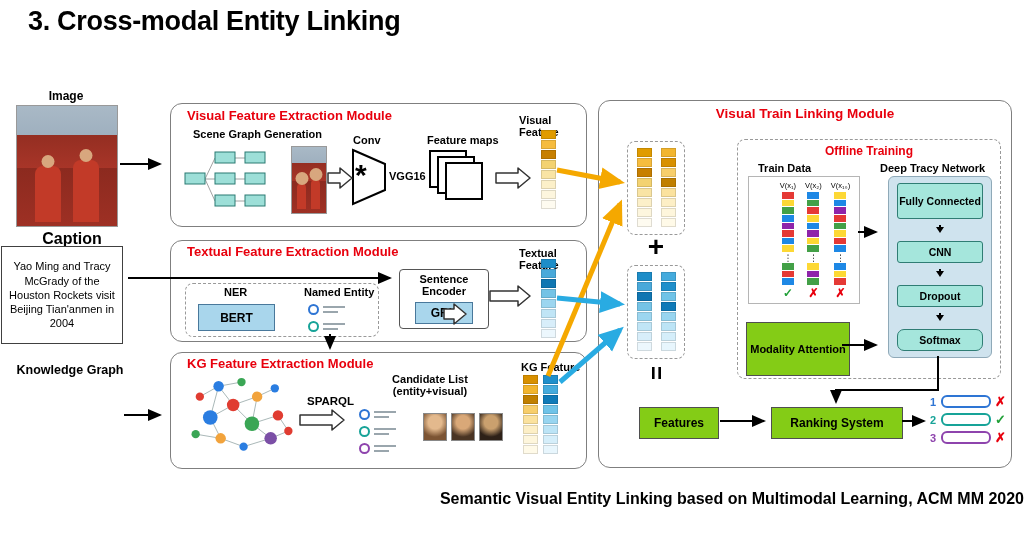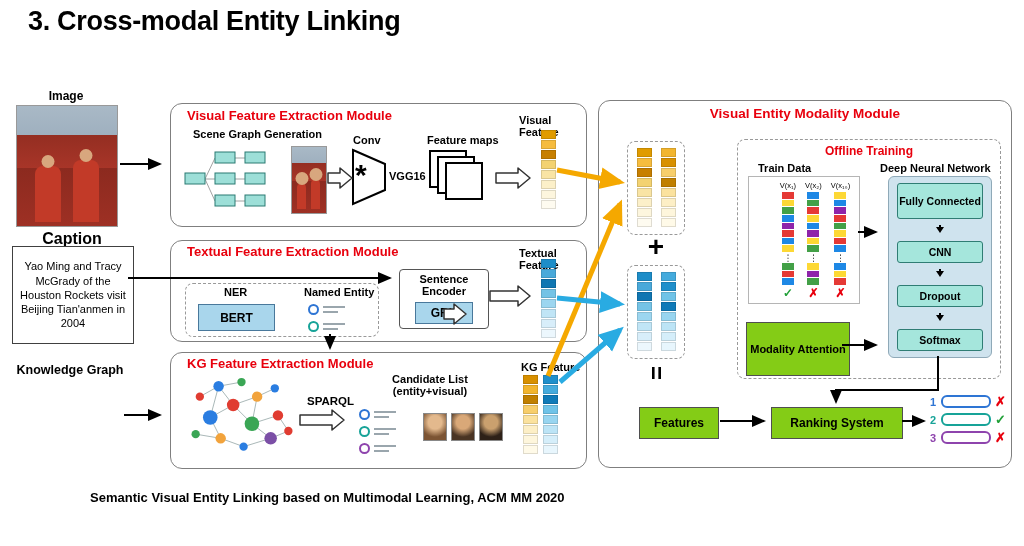--- a/index.html
+++ b/index.html
@@ -3,21 +3,21 @@
 <meta charset="utf-8">
 <style>
   html,body{margin:0;padding:0;background:#fff;}
   .slide{position:relative;width:1024px;height:546px;background:#fff;overflow:hidden;
          font-family:"Liberation Sans", sans-serif;color:#000;}
   .abs{position:absolute;}
   .lbl{font-weight:bold;font-size:11px;color:#000;line-height:1.1;}
   .module{position:absolute;border:1.5px solid #7f7f7f;border-radius:12px;background:#fff;}
   .mtitle{position:absolute;font-weight:bold;font-size:13px;color:#e8000d;white-space:nowrap;}
   .page-title{position:absolute;left:28px;top:6px;font-size:27px;font-weight:bold;letter-spacing:-0.3px;}
-  .footer{position:absolute;left:90px;top:490px;width:934px;text-align:left;font-weight:bold;font-size:13px;}
+  .footer{position:absolute;left:90px;top:490px;width:934px;text-align:right;font-weight:bold;font-size:16px;}
 
   
   .photo{position:absolute;border:1px solid #999;
     background:linear-gradient(180deg,#a9b9c6 0%,#9fb0bf 24%,#942e22 24%,#a83528 52%,#8c2a1f 52%,#9e3024 100%);}
   .photo .person{position:absolute;bottom:4px;background:#c23a28;border-radius:8px 8px 0 0;}
   .photo .person::before{content:"";position:absolute;top:-11px;left:50%;transform:translateX(-50%);
     width:13px;height:13px;border-radius:50%;background:#d8a77e;}
   .caption-box{position:absolute;border:1.5px solid #404040;background:#fff;font-size:11px;
     display:flex;align-items:center;justify-content:center;text-align:center;padding:3px;line-height:1.3;}
 
@@ -86,21 +86,21 @@
 
   <div class="page-title">3. Cross-modal Entity Linking</div>
 
   <div class="abs lbl" style="left:16px;top:90px;width:100px;text-align:center;font-size:12px;">Image</div>
   <div class="photo" style="left:16px;top:105px;width:100px;height:120px;">
     <div class="person" style="left:18px;width:26px;height:56px;"></div>
     <div class="person" style="left:56px;width:26px;height:62px;"></div>
   </div>
 
   <div class="abs lbl" style="left:16px;top:230px;width:112px;text-align:center;font-size:16px;">Caption</div>
-  <div class="caption-box" style="left:12px;top:246px;width:114px;height:90px;">Yao Ming and Tracy McGrady of the Houston Rockets visit Beijing Tian'anmen in 2004</div>
+  <div class="caption-box" style="left:1px;top:246px;width:114px;height:90px;">Yao Ming and Tracy McGrady of the Houston Rockets visit Beijing Tian'anmen in 2004</div>
 
   <div class="abs lbl" style="left:10px;top:364px;width:120px;text-align:center;font-size:12.5px;">Knowledge Graph</div>
 
   <div class="module" style="left:170px;top:103px;width:415px;height:122px;">
     <div class="mtitle" style="left:16px;top:4px;">Visual Feature Extraction Module</div>
     <div class="abs lbl" style="left:22px;top:24px;">Scene Graph Generation</div>
     <svg class="abs" style="left:12px;top:40px;" width="106" height="72" viewBox="0 0 106 72">
       <g stroke="#8a8a8a" stroke-width="0.8">
         <line x1="22" y1="35" x2="32" y2="14"></line>
           <line x1="22" y1="35" x2="32" y2="35"></line>
@@ -261,21 +261,21 @@
           <div class="fcell" style="background: rgb(111, 195, 232);"></div>
           <div class="fcell" style="background: rgb(152, 213, 240);"></div>
           <div class="fcell" style="background: rgb(188, 228, 246);"></div>
           <div class="fcell" style="background: rgb(213, 238, 250);"></div>
           <div class="fcell" style="background: rgb(232, 246, 253);"></div>
         </div>
     </div>
   </div>
 
   <div class="module" style="left:598px;top:100px;width:412px;height:366px;">
-    <div class="mtitle" style="left:0;right:0;top:5px;text-align:center;font-size:13.5px;position:absolute;">Visual Entity Modality Module</div>
+    <div class="mtitle" style="left:0;right:0;top:5px;text-align:center;font-size:13.5px;position:absolute;">Visual Train Linking Module</div>
 
     <div class="dashed" style="left:28px;top:40px;width:58px;height:94px;display:flex;gap:9px;justify-content:center;padding-top:6px;box-sizing:border-box;">
       <div class="fcol">
           <div class="fcell" style="background: rgb(224, 155, 0);"></div>
           <div class="fcell" style="background: rgb(246, 188, 62);"></div>
           <div class="fcell" style="background: rgb(199, 127, 0);"></div>
           <div class="fcell" style="background: rgb(243, 210, 113);"></div>
           <div class="fcell" style="background: rgb(249, 228, 164);"></div>
           <div class="fcell" style="background: rgb(252, 240, 201);"></div>
           <div class="fcell" style="background: rgb(253, 246, 222);"></div>
@@ -366,30 +366,30 @@
             <div class="tvcell" style="background: rgb(253, 216, 53);"></div>
             <div class="tvcell" style="background: rgb(229, 57, 53);"></div>
             <div class="tvcell" style="background: rgb(30, 136, 229);"></div>
             <div class="tvdots">⋮</div>
             <div class="tvcell" style="background: rgb(30, 136, 229);"></div>
             <div class="tvcell" style="background: rgb(253, 216, 53);"></div>
             <div class="tvcell" style="background: rgb(229, 57, 53);"></div>
             <div class="tvmark" style="color: rgb(232, 0, 13);">✗</div>
           </div>
         </div>
-      <div class="abs lbl" style="left:142px;top:22px;">Deep Neural Network</div>
+      <div class="abs lbl" style="left:142px;top:22px;">Deep Tracy Network</div>
       <div class="dnn-panel" style="left:150px;top:36px;width:104px;height:182px;">
 
       <div class="dnn-layer" style="height: 34px;">Fully Connected</div>
           <div class="darrow"></div>
           <div class="dnn-layer" style="height: 20px;">CNN</div>
           <div class="darrow"></div>
           <div class="dnn-layer" style="height: 20px;">Dropout</div>
           <div class="darrow"></div>
-          <div class="dnn-layer" style="height: 20px;">Softmax</div>
+          <div class="dnn-layer" style="height: 20px; border-radius: 7px;">Softmax</div>
         </div>
       <div class="bluebox" style="left:8px;top:182px;width:98px;height:48px;font-size:11px;padding:2px;">Modality Attention</div>
     </div>
 
     <div class="bluebox" style="left:40px;top:306px;width:78px;height:30px;font-size:12px;">Features</div>
     <div class="bluebox" style="left:172px;top:306px;width:130px;height:30px;font-size:12px;">Ranking System</div>
 
     <div class="abs" style="left:330px;top:294px;">
 
     <div class="rrow">

